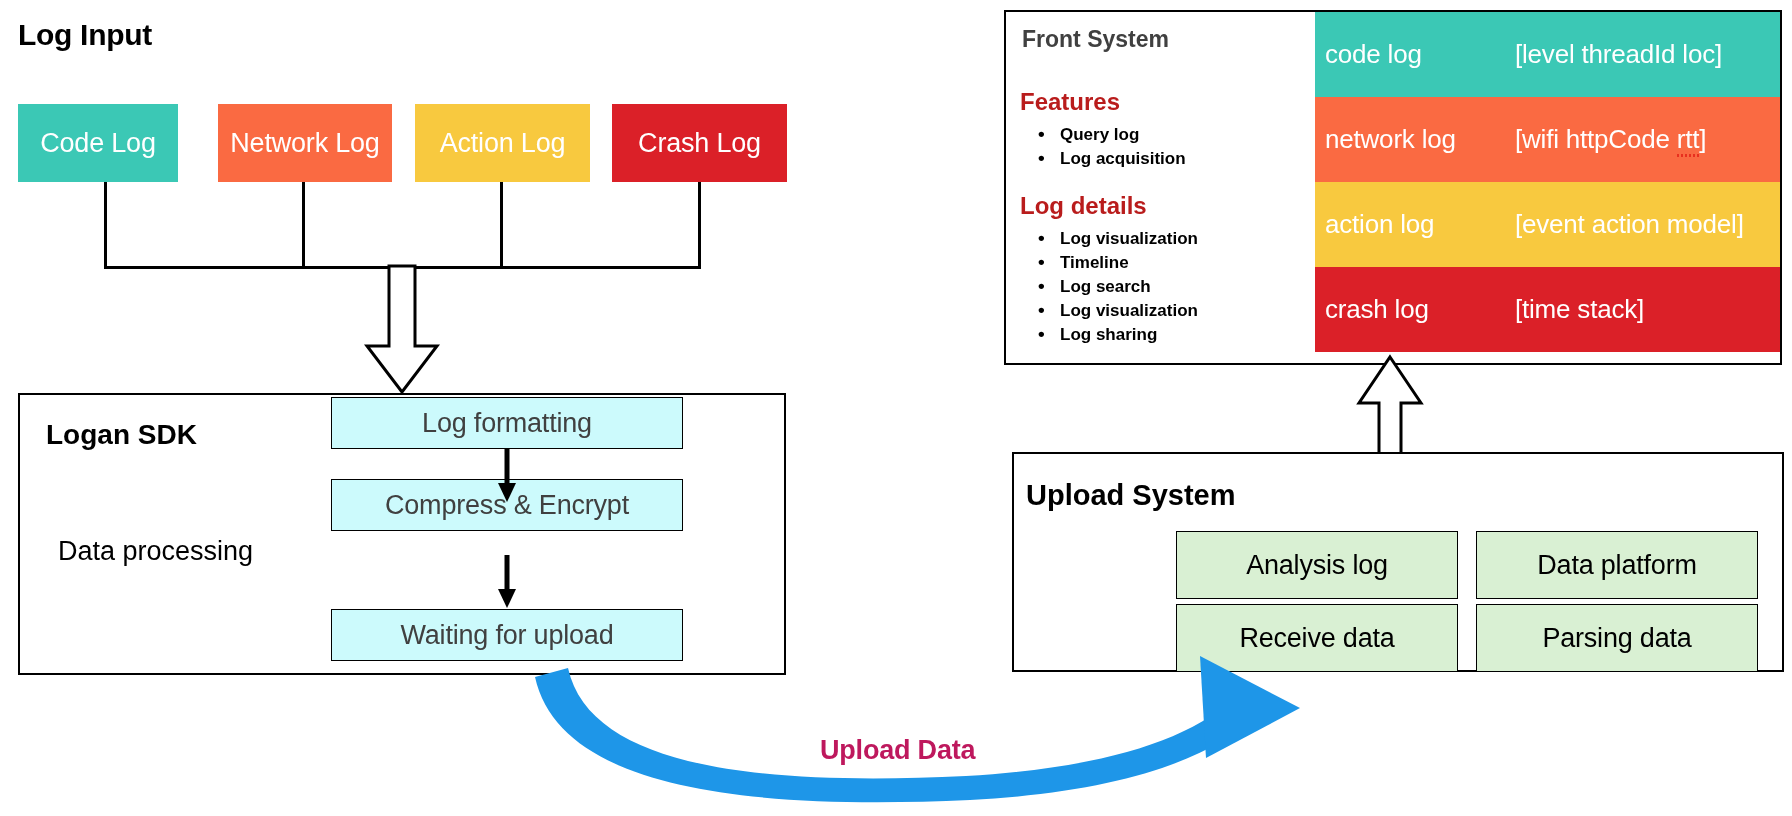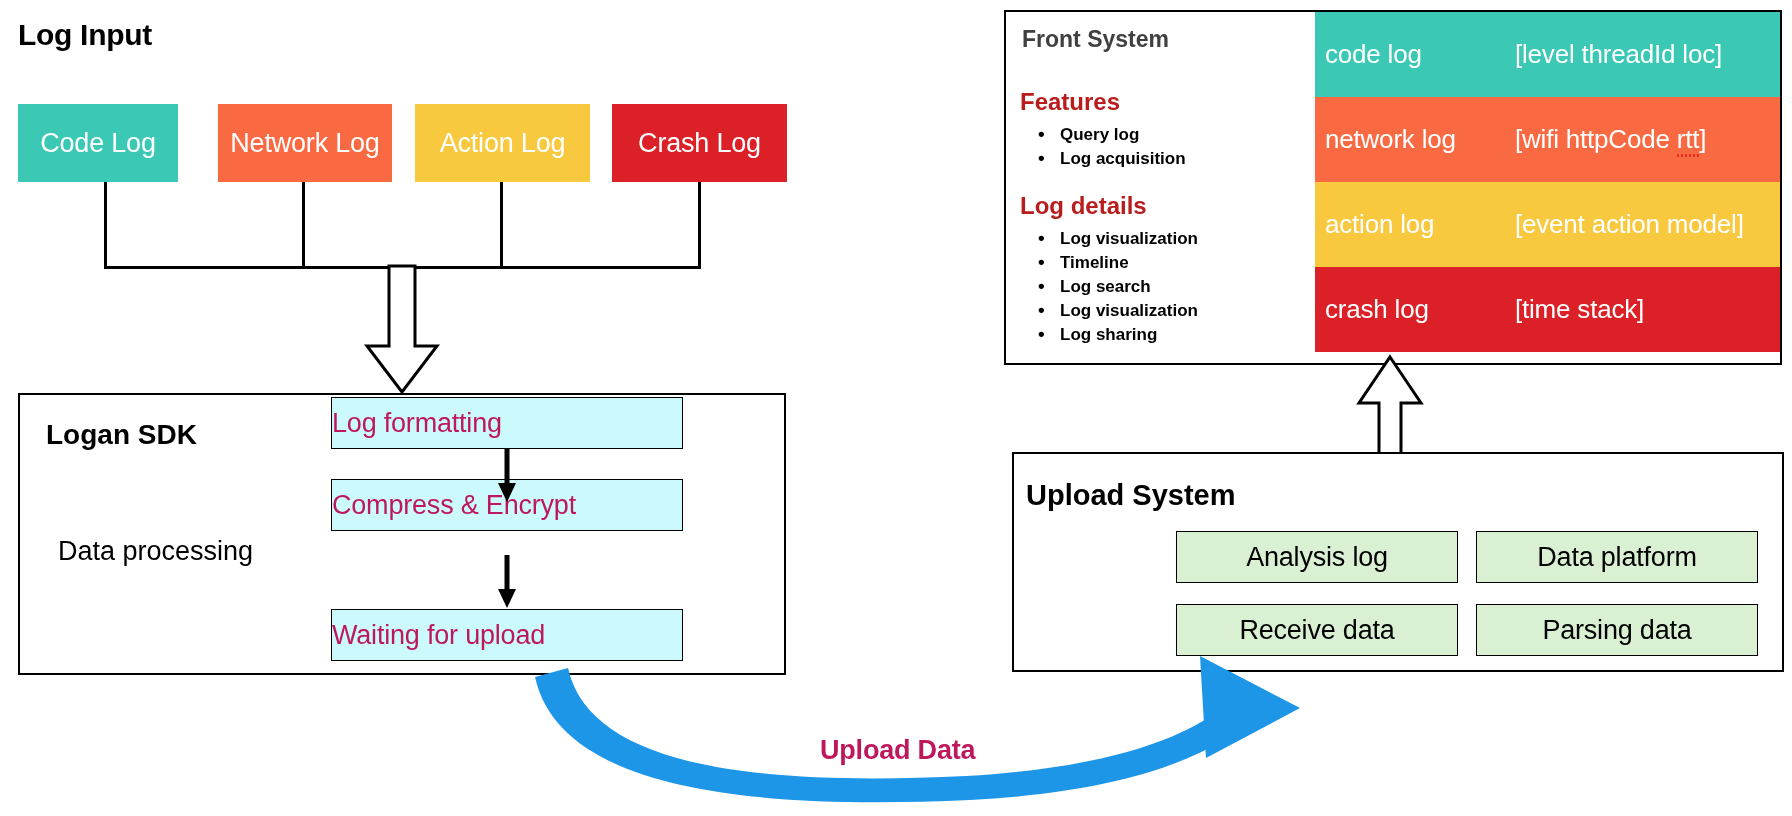--- a/index.html
+++ b/index.html
@@ -70,22 +70,23 @@
   }
   .sdk-step {
     left: 331px;
     width: 352px;
     height: 52px;
     background: #CCFAFC;
     border: 1.5px solid #000000;
     box-sizing: border-box;
     display: flex;
     align-items: center;
-    font-size: 27px;
-    color: #be185d;
+    justify-content: center;
+    font-size: 27px;
+    color: #404040;
     letter-spacing: -0.2px;
   }
 
   
   #front-system-box {
     left: 1004px; top: 10px;
     width: 778px; height: 355px;
     border: 2px solid #000000;
     background: #ffffff;
     box-sizing: border-box;
@@ -160,21 +161,21 @@
     box-sizing: border-box;
   }
   #backend-system-title {
     left: 1026px; top: 479px;
     font-size: 29px;
     font-weight: bold;
     color: #000000;
   }
   .backend-cell {
     width: 282px;
-    height: 52px;
+    height: 68px;
     background: #D9F0D3;
     border: 1.5px solid #000000;
     box-sizing: border-box;
     display: flex;
     align-items: center;
     justify-content: center;
     font-size: 27px;
     color: #000000;
     letter-spacing: -0.2px;
   }

